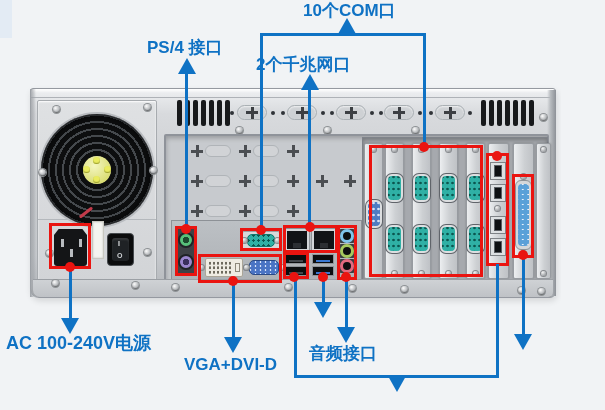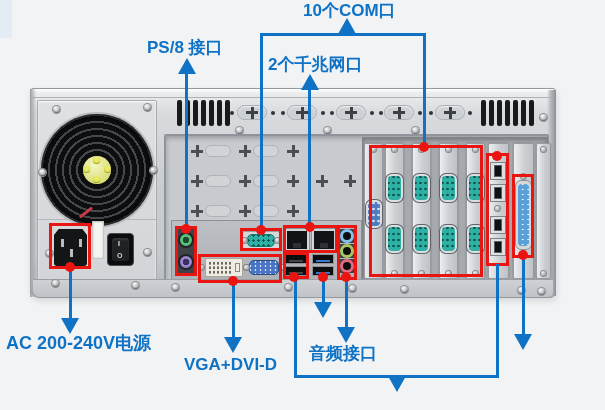--- a/index.html
+++ b/index.html
@@ -296,19 +296,19 @@
   <div class="rd" style="left:228px;top:276px"></div>
   <div class="rd" style="left:305px;top:222px"></div>
   <div class="rd" style="left:289px;top:272px"></div>
   <div class="rd" style="left:318px;top:272px"></div>
   <div class="rd" style="left:341px;top:272px"></div>
   <div class="rd" style="left:419px;top:142px"></div>
   <div class="rd" style="left:492px;top:151px"></div>
   <div class="rd" style="left:518px;top:250px"></div>
 
   <div class="lbl" style="left:303px;top:2px">10个COM口</div>
-  <div class="lbl" style="left:147px;top:39px">PS/8 接口</div>
-  <div class="lbl" style="left:268px;top:56px">2个千兆网口</div>
-  <div class="lbl" style="left:6px;top:334px;font-size:18px">AC 200-240V电源</div>
+  <div class="lbl" style="left:147px;top:39px">PS/4 接口</div>
+  <div class="lbl" style="left:256px;top:56px">2个千兆网口</div>
+  <div class="lbl" style="left:6px;top:334px;font-size:18px">AC 100-240V电源</div>
   <div class="lbl" style="left:309px;top:345px">音频接口</div>
   <div class="lbl" style="left:184px;top:356px">VGA+DVI-D</div>
 
 </div>
 
 </body></html>

